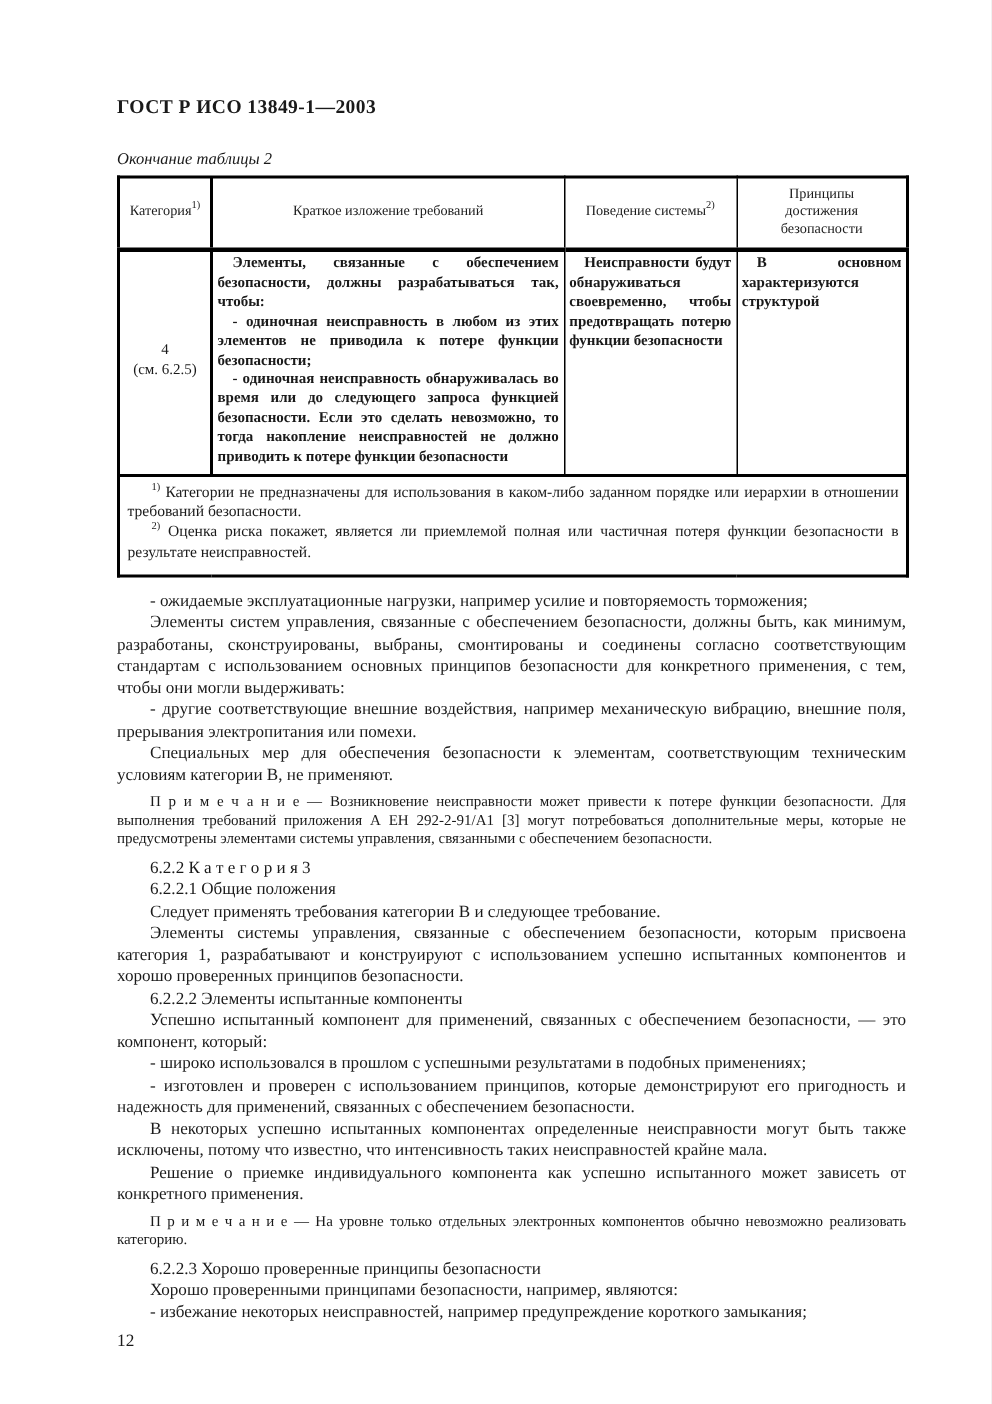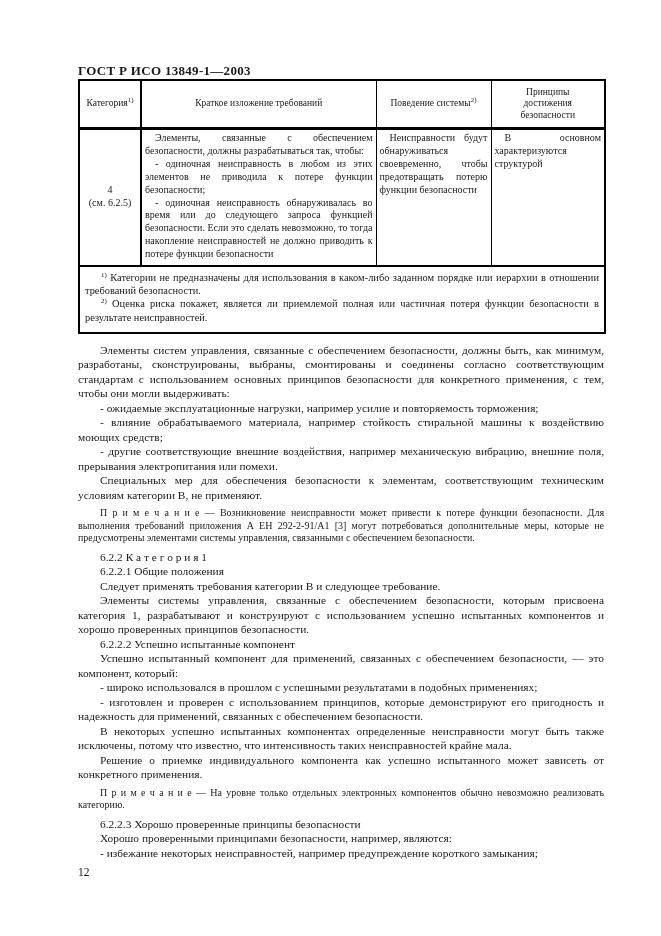--- a/index.html
+++ b/index.html
@@ -28,21 +28,21 @@
     font-weight:normal; font-size:9.5px; line-height:11.5px;
     text-align:center; vertical-align:middle;
     height:42px; padding:2px 2px;
     border-bottom:3px solid #000;
   }
   .cat-table thead th .hwrap { display:block; margin:0 auto; }
   .cat-table thead th.c4 .hwrap { max-width:72px;text-align:center; }
   th.c1, td.c1 { border-right:2px solid #000; }
   .body-row td { font-size:10px; line-height:12.9px; padding:2px 3px 4px 3px; }
   td.c1 { text-align:center; vertical-align:middle; font-size:10px; line-height:12.5px; }
-  .body-row td p { margin:0; text-align:justify; text-indent:10px; }
+  .body-row td p { margin:0; text-align:justify; text-indent:10px;font-weight:bold; }
   .foot-row td {
     border-top:2px solid #000;
     font-size:10.4px; line-height:13.2px;
     padding:4px 5px 8px 5px;
   }
   .fn { margin:0; text-align:justify; text-indent:16px; }
   sup { font-size:7px; line-height:0; }
 
   .content { margin-top:9px; font-size:11.4px; line-height:14.5px; width:526px; }
   .content p { margin:0; text-align:justify; text-indent:22px; }
@@ -50,20 +50,21 @@
   .content p.note { font-size:10px; line-height:12.5px; margin:5px 0 5px 0; }
   .page-number { margin-top:6px; font-size:11.5px; }
 </style>
 </head>
 <body>
 
 <div class="page">
 
   <div class="doc-code">ГОСТ Р ИСО 13849-1—2003</div>
 
+  <div class="caption">Окончание таблицы 2</div>
 
   <table class="cat-table">
     <colgroup>
         <col class="w1">
         <col class="w2">
         <col class="w3">
         <col class="w4">
       </colgroup>
     <thead>
       <tr>
@@ -102,31 +103,30 @@
       <tr class="foot-row">
         <td colspan="4">
           <p class="fn"><sup>1)</sup> <span>Категории не предназначены для использования в каком-либо заданном порядке или иерархии в отношении требований безопасности.</span></p>
           <p class="fn"><sup>2)</sup> <span>Оценка риска покажет, является ли приемлемой полная или частичная потеря функции безопасности в результате неисправностей.</span></p>
         </td>
       </tr>
     </tbody>
   </table>
 
   <div class="content">
+    <p>- ожидаемые эксплуатационные нагрузки, например усилие и повторяемость торможения;</p>
     <p>Элементы систем управления, связанные с обеспечением безопасности, должны быть, как минимум, разработаны, сконструированы, выбраны, смонтированы и соединены согласно соответствующим стандартам с использованием основных принципов безопасности для конкретного применения, с тем, чтобы они могли выдерживать:</p>
-    <p>- ожидаемые эксплуатационные нагрузки, например усилие и повторяемость торможения;</p>
-    <p>- влияние обрабатываемого материала, например стойкость стиральной машины к воздействию моющих средств;</p>
     <p>- другие соответствующие внешние воздействия, например механическую вибрацию, внешние поля, прерывания электропитания или помехи.</p>
     <p>Специальных мер для обеспечения безопасности к элементам, соответствующим техническим условиям категории В, не применяют.</p>
     <p class="note">П р и м е ч а н и е — Возникновение неисправности может привести к потере функции безопасности. Для выполнения требований приложения А ЕН 292-2-91/А1 [3] могут потребоваться дополнительные меры, которые не предусмотрены элементами системы управления, связанными с обеспечением безопасности.</p>
-    <p>6.2.2 К а т е г о р и я  1</p>
+    <p>6.2.2 К а т е г о р и я  3</p>
     <p>6.2.2.1 Общие положения</p>
     <p>Следует применять требования категории В и следующее требование.</p>
     <p>Элементы системы управления, связанные с обеспечением безопасности, которым присвоена категория 1, разрабатывают и конструируют с использованием успешно испытанных компонентов и хорошо проверенных принципов безопасности.</p>
-    <p>6.2.2.2 Успешно испытанные компонент</p>
+    <p>6.2.2.2 Элементы испытанные компоненты</p>
     <p>Успешно испытанный компонент для применений, связанных с обеспечением безопасности, — это компонент, который:</p>
     <p>- широко использовался в прошлом с успешными результатами в подобных применениях;</p>
     <p>- изготовлен и проверен с использованием принципов, которые демонстрируют его пригодность и надежность для применений, связанных с обеспечением безопасности.</p>
     <p>В некоторых успешно испытанных компонентах определенные неисправности могут быть также исключены, потому что известно, что интенсивность таких неисправностей крайне мала.</p>
     <p>Решение о приемке индивидуального компонента как успешно испытанного может зависеть от конкретного применения.</p>
     <p class="note">П р и м е ч а н и е — На уровне только отдельных электронных компонентов обычно невозможно реализовать категорию.</p>
     <p>6.2.2.3 Хорошо проверенные принципы безопасности</p>
     <p>Хорошо проверенными принципами безопасности, например, являются:</p>
     <p>- избежание некоторых неисправностей, например предупреждение короткого замыкания;</p>
   </div>

